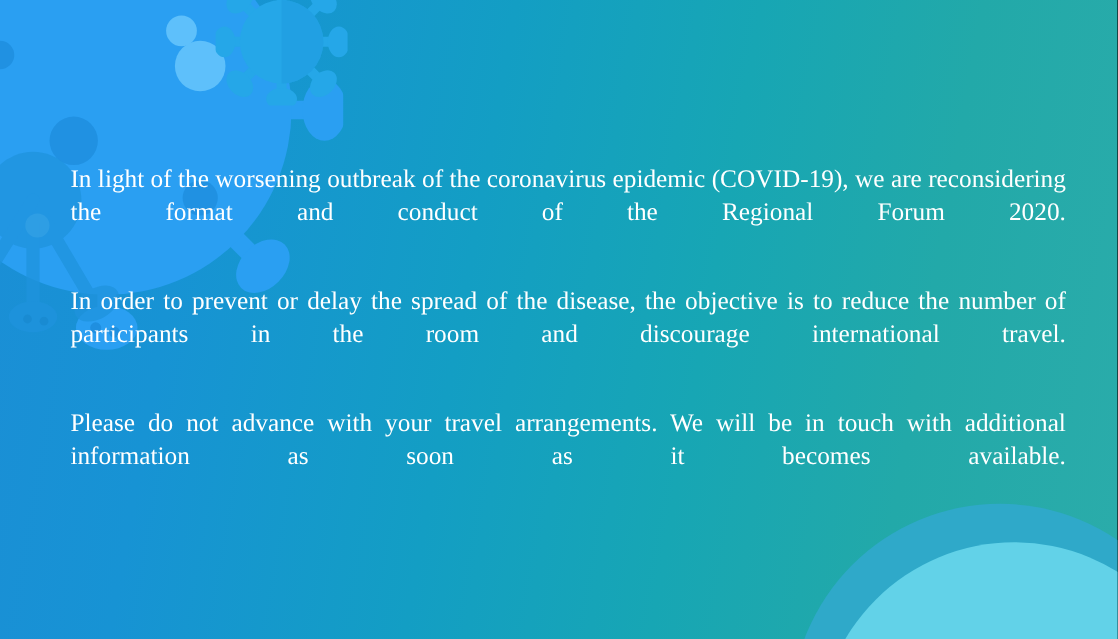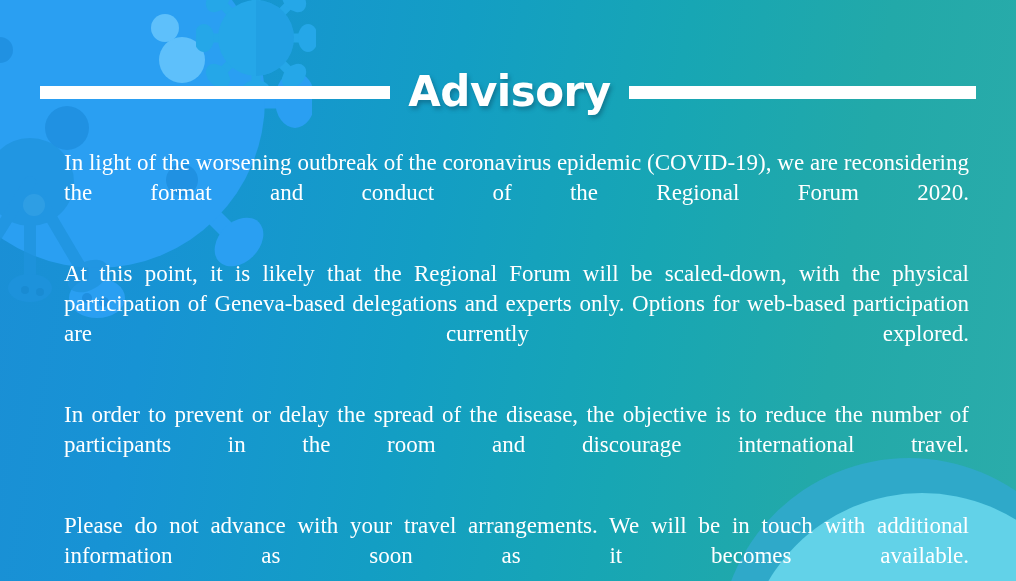--- a/index.html
+++ b/index.html
@@ -196,26 +196,20 @@
         <circle cx="70" cy="172" r="4"></circle>
       </g>
     </svg>
 
     <svg class="art-waves" width="330" height="180" viewBox="0 0 330 180">
       <circle cx="215" cy="235" r="190" fill="#2fa9c9"></circle>
       <circle cx="228" cy="258" r="178" fill="#62d2e8"></circle>
     </svg>
   </div>
 
-  <div class="header">
-    <div class="rule rule-left"></div>
-    <div class="slide-title">Advisory</div>
-    <div class="rule rule-right"></div>
-  </div>
 
   <div class="body-copy">
     <p class="paragraph">In light of the worsening outbreak of the coronavirus epidemic (COVID-19), we are reconsidering the format and conduct of the Regional Forum 2020.</p>
-    <p class="paragraph">At this point, it is likely that the Regional Forum will be scaled-down, with the physical participation of Geneva-based delegations and experts only. Options for web-based participation are currently explored.</p>
     <p class="paragraph">In order to prevent or delay the spread of the disease, the objective is to reduce the number of participants in the room and discourage international travel.</p>
     <p class="paragraph">Please do not advance with your travel arrangements. We will be in touch with additional information as soon as it becomes available.</p>
   </div>
 
 </div>
 
 </body></html>

